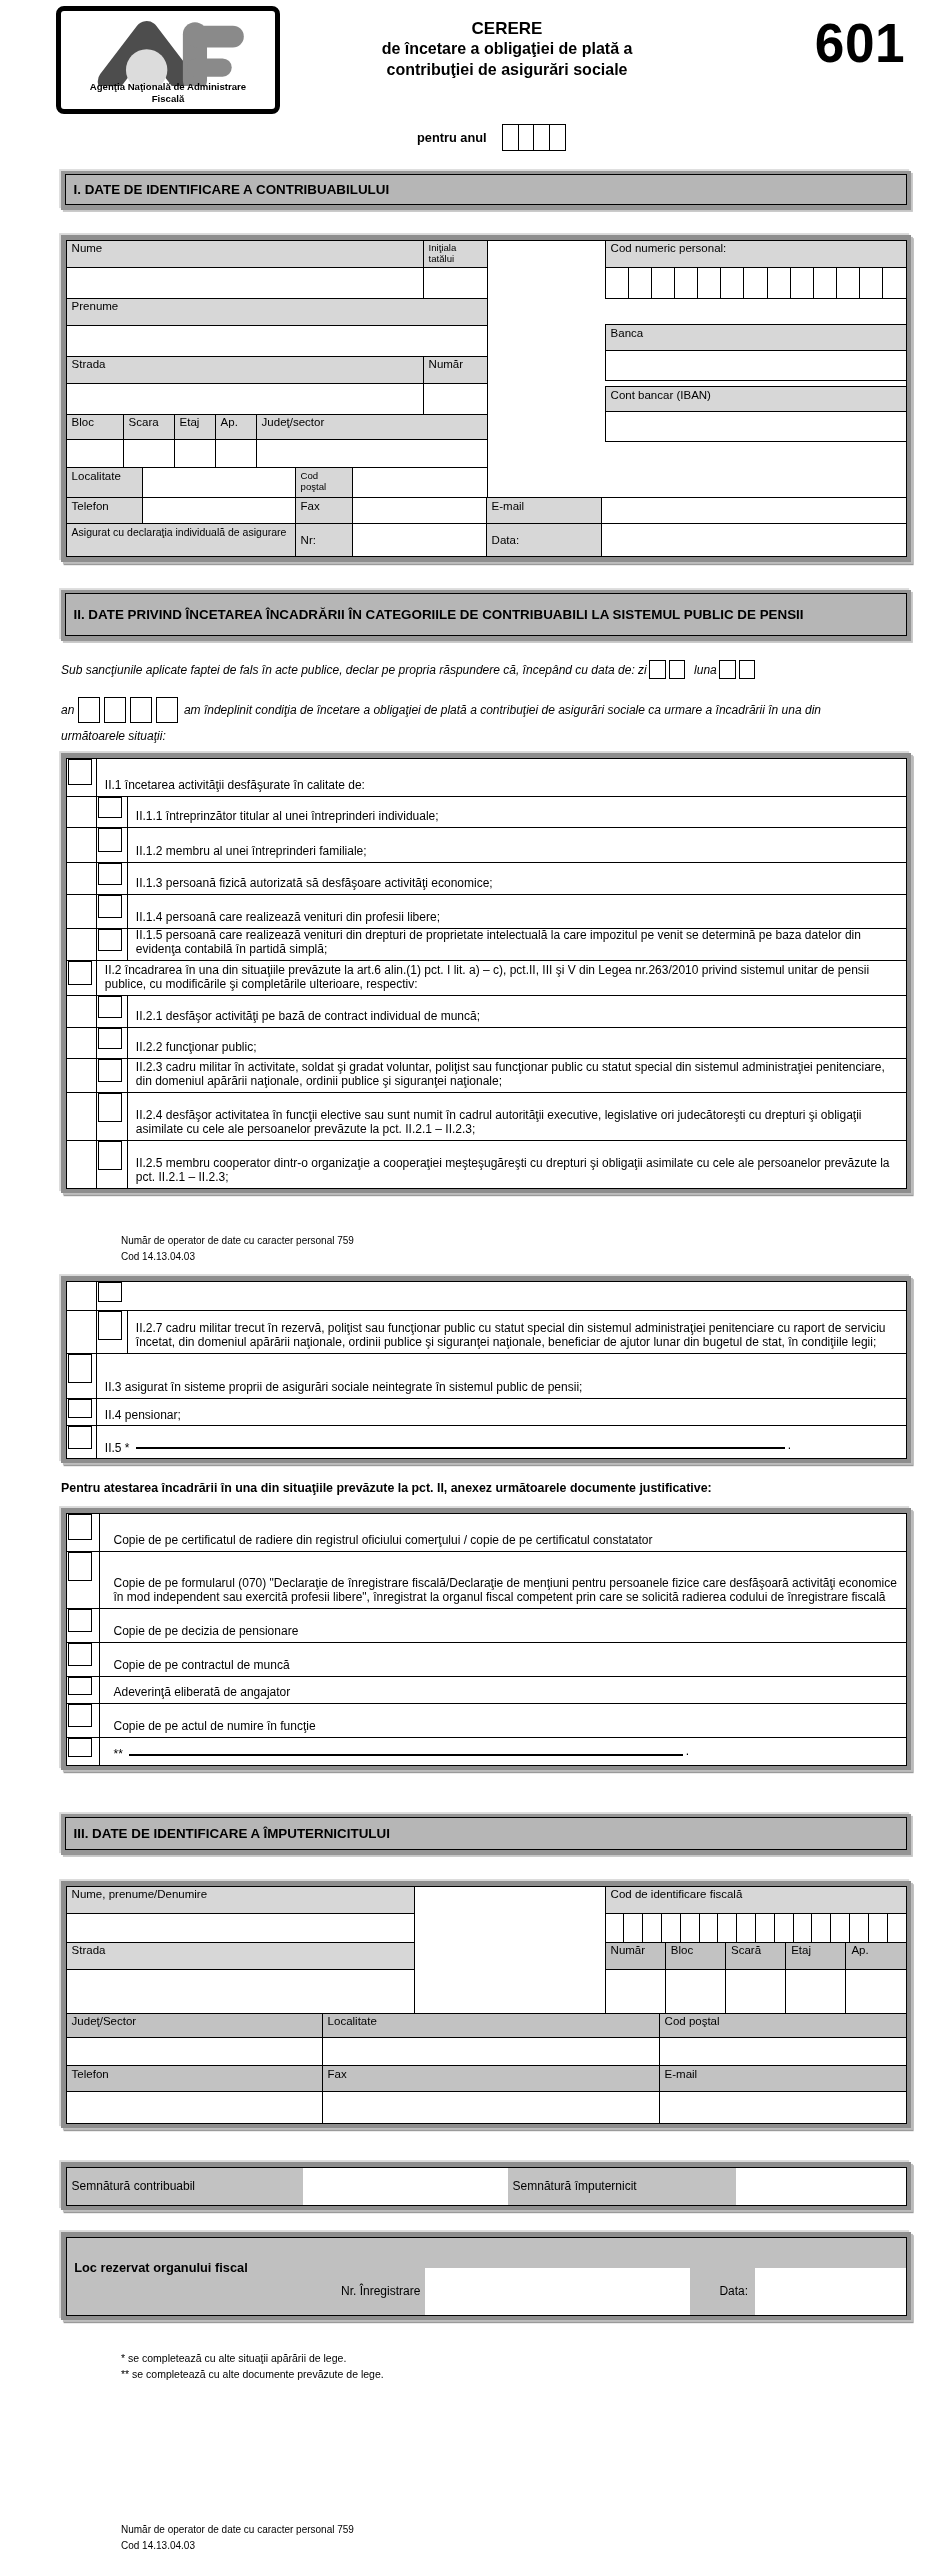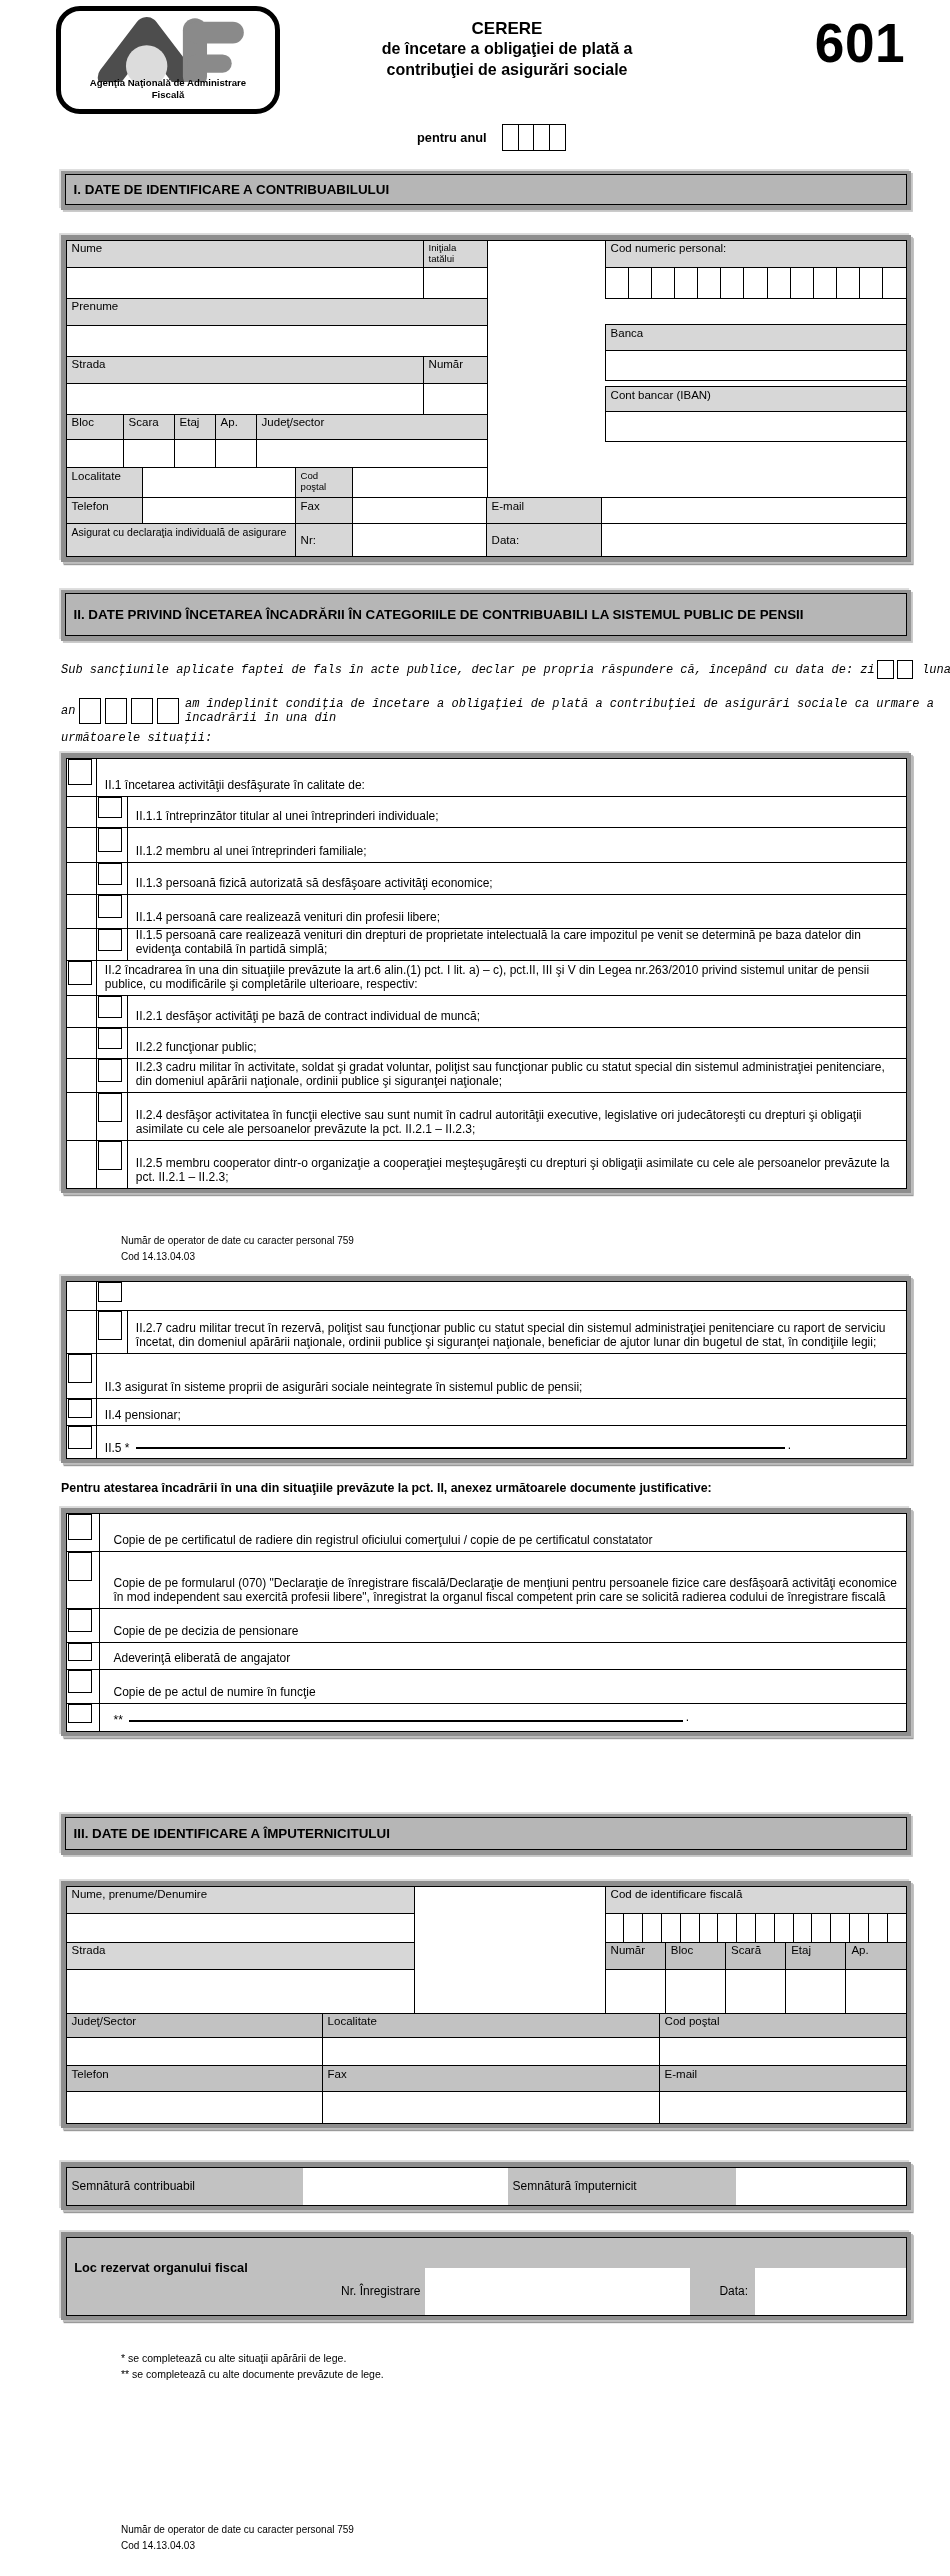--- a/index.html
+++ b/index.html
@@ -26,32 +26,32 @@
   .wcell{background:#fff;}
   .bl{border-left:1.9px solid #000;}
   .sm{font-size:9.6px;line-height:1.15;}
 
   
   .dstrip{display:flex;background:#fff;box-sizing:border-box;}
   .dcell{flex:1;border-left:1.9px solid #000;background:#fff;}
   .dcell:first-child{border-left:none;}
 
   
-  .logo{border:5.7px solid #000;border-radius:24px;background:#fff;box-sizing:border-box;
-        display:flex;flex-direction:column;align-items:center;justify-content:flex-start;}
+  .logo{border:5.7px solid #000;border-radius:8px;background:#fff;box-sizing:border-box;
+        display:flex;flex-direction:column;align-items:center;justify-content:center;}
   .logo .txt{font-size:9.6px;font-weight:bold;text-align:center;line-height:1.25;margin-top:-5.1px;}
   .title-block{text-align:center;}
   .title-1{font-size:17px;font-weight:bold;}
   .title-2{font-size:16px;font-weight:bold;line-height:1.3;}
   .formno{font-size:56px;font-weight:bold;letter-spacing:0.6px;transform:scaleX(.95);transform-origin:right top;}
   .yrow{display:flex;align-items:center;justify-content:center;}
   .ycell{width:17px;height:27px;border:1.3px solid #000;margin-left:-1.3px;background:#fff;box-sizing:border-box;}
 
   
-  .decl{font-style:italic;font-size:12px;font-family:Liberation Mono, monospace;}
+  .decl{font-style:italic;font-size:12px;}
   .dline{display:flex;align-items:center;white-space:nowrap;}
   .sbox{width:16.6px;height:19px;border:1.9px solid #000;background:#fff;box-sizing:border-box;margin-left:2.6px;}
   .abox{width:22px;height:25.5px;border:1.9px solid #000;background:#fff;box-sizing:border-box;margin-left:3.8px;}
 
   
   .crow{display:flex;border-bottom:1.9px solid #000;box-sizing:border-box;align-items:stretch;}
   .crow.last{border-bottom:none;}
   .c1{width:29px;flex:none;display:flex;align-items:flex-start;box-sizing:border-box;}
   .c2{width:31px;flex:none;display:flex;align-items:flex-start;border-left:1.9px solid #000;box-sizing:border-box;}
   .c1d{width:32px;flex:none;display:flex;align-items:flex-start;box-sizing:border-box;}
@@ -415,20 +415,28 @@
         </div>
       </div>
       <div class="crow" style="height: 34px;">
         <div class="c1d">
           <span class="cb"></span>
         </div>
         <div class="ctext" style="padding-left: 14px;">
           <span>Copie de pe decizia de pensionare</span>
         </div>
       </div>
+      <div class="crow" style="height: 34px;">
+        <div class="c1d">
+          <span class="cb"></span>
+        </div>
+        <div class="ctext" style="padding-left: 14px;">
+          <span>Copie de pe contractul de muncă</span>
+        </div>
+      </div>
       <div class="crow" style="height: 27px;">
         <div class="c1d">
           <span class="cb"></span>
         </div>
         <div class="ctext" style="padding-left: 14px;">
           <span>Adeverinţă eliberată de angajator</span>
         </div>
       </div>
       <div class="crow" style="height: 34px;">
         <div class="c1d">

